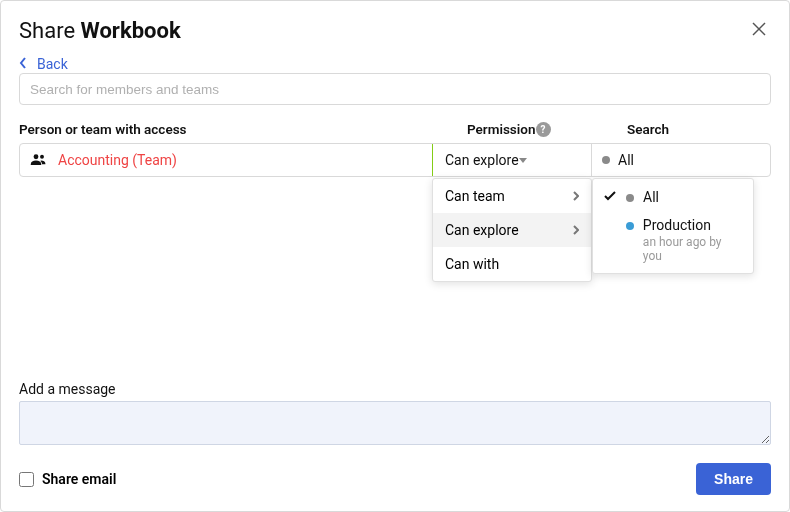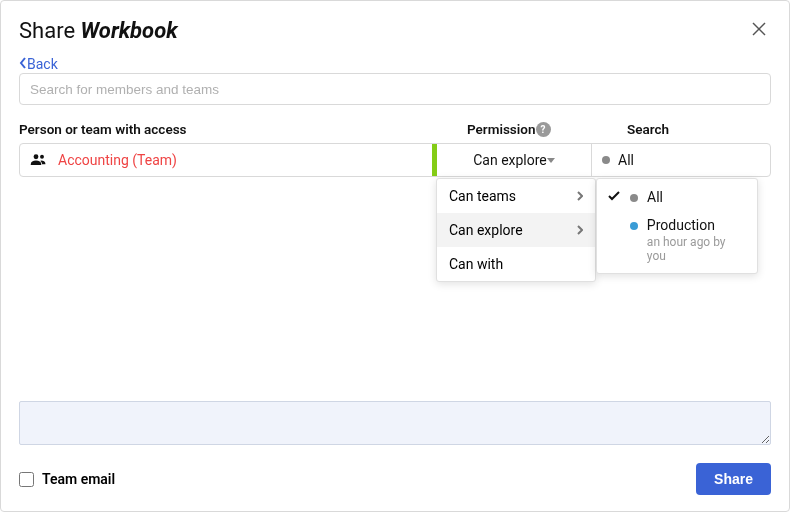--- a/index.html
+++ b/index.html
@@ -7,25 +7,25 @@
   .modal {
     width: 790px; height: 512px;
     border: 1px solid #d9d9d9;
     border-radius: 4px;
     padding: 16px 18px;
     display: flex; flex-direction: column;
     position: relative;
   }
   .header-row { display: flex; align-items: center; justify-content: space-between; }
   .title { font-size: 22px; font-weight: 400; color: #111; }
-  .title .bold { font-weight: 700; font-style: italic; }
+  .title .bold { font-weight: 700; }
   .close-btn { background: none; border: none; cursor: pointer; padding: 4px; color: #555; }
   .close-btn svg { width: 16px; height: 16px; stroke: #555; stroke-width: 1.5; }
   .back-row { margin-top: 10px; }
-  .back-link { color: #3a63d6; font-size: 14px; display: inline-flex; align-items: center; cursor: pointer; }
+  .back-link { color: #3a63d6; font-size: 14px; display: inline-flex; align-items: center; cursor: pointer; gap: 10px; }
   .back-link svg { width: 8px; height: 12px; stroke: #3a63d6; stroke-width: 2; fill: none; }
   .search-input {
     width: 100%;
     height: 32px;
     border: 1px solid #d9d9d9;
     border-radius: 4px;
     padding: 0 10px;
     font-size: 13.5px;
     color: #333;
   }
@@ -56,24 +56,24 @@
   }
   .cell-person {
     width: 412px;
     display: flex; align-items: center;
     padding: 0 10px; gap: 10px;
   }
   .cell-person .team-icon svg { width: 18px; height: 14px; fill: #111; }
   .team-name { color: #ef4444; font-size: 14px; }
   .cell-permission {
     width: 160px;
-    border-left: 5px solid #84cc16;
+    border-left: 1px solid #84cc16;
     border-right: 1px solid #d9d9d9;
-    display: flex; align-items: center; justify-content: center;
-    padding: 0 22px;
+    display: flex; align-items: center; justify-content: flex-start;
+    padding: 0 12px;
     cursor: pointer;
     position: relative;
   }
   .cell-permission .caret { width: 0; height: 0; border-left: 4px solid transparent; border-right: 4px solid transparent; border-top: 5px solid #888; }
   .cell-version {
     flex: 1;
     display: flex; align-items: center;
     padding: 0 10px; gap: 8px;
   }
   .version-dot { width: 8px; height: 8px; border-radius: 50%; background: #8a8a8a; }
@@ -208,21 +208,21 @@
       </span>
       <span class="team-name">Accounting (Team)</span>
     </div>
 
     <div class="cell-permission">
       <span class="perm-text">Can explore</span>
       <span class="caret"></span>
 
       <div class="dropdown">
         <div class="dropdown-item">
-          <span>Can teams</span>
+          <span>Can team</span>
           <span class="chev-right">
             <svg viewBox="0 0 6 10">
                 <polyline points="1,1 5,5 1,9"></polyline>
               </svg>
           </span>
         </div>
         <div class="dropdown-item hovered">
           <span>Can explore</span>
           <span class="chev-right">
             <svg viewBox="0 0 6 10">
@@ -263,23 +263,24 @@
     </div>
 
     <div class="cell-version">
       <span class="version-dot"></span>
       <span class="ver-text">All</span>
     </div>
   </div>
 
   <div class="spacer"></div>
 
+  <div class="message-label">Add a message</div>
   <textarea class="message-area" style=""></textarea>
 
   <div class="footer">
     <label class="send-email">
       <input type="checkbox" style="">
-      <span>Team email</span>
+      <span>Share email</span>
     </label>
     <button class="share-btn">Share</button>
   </div>
 
 </div>
 
 </body></html>

